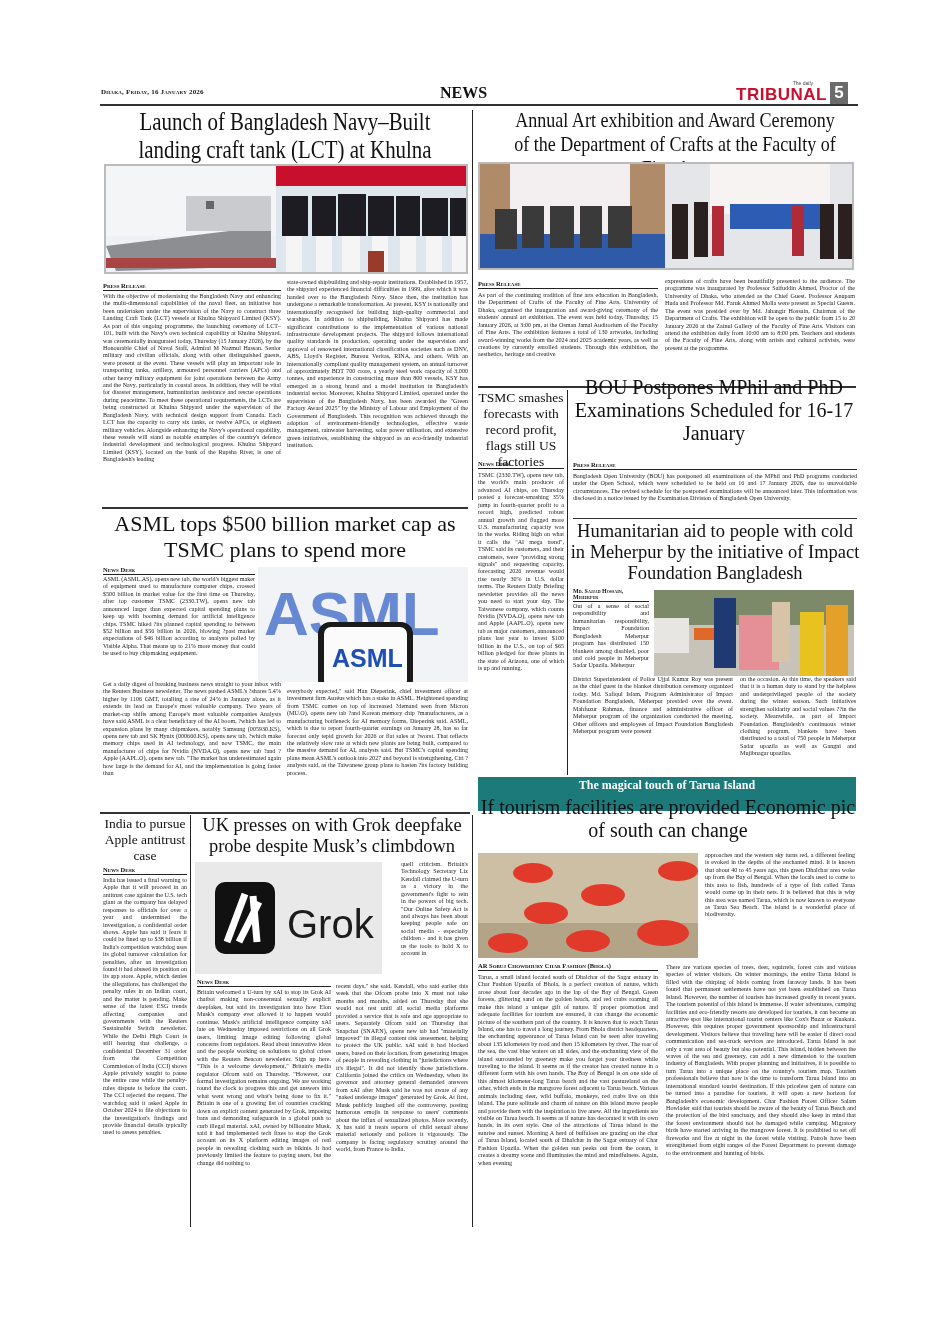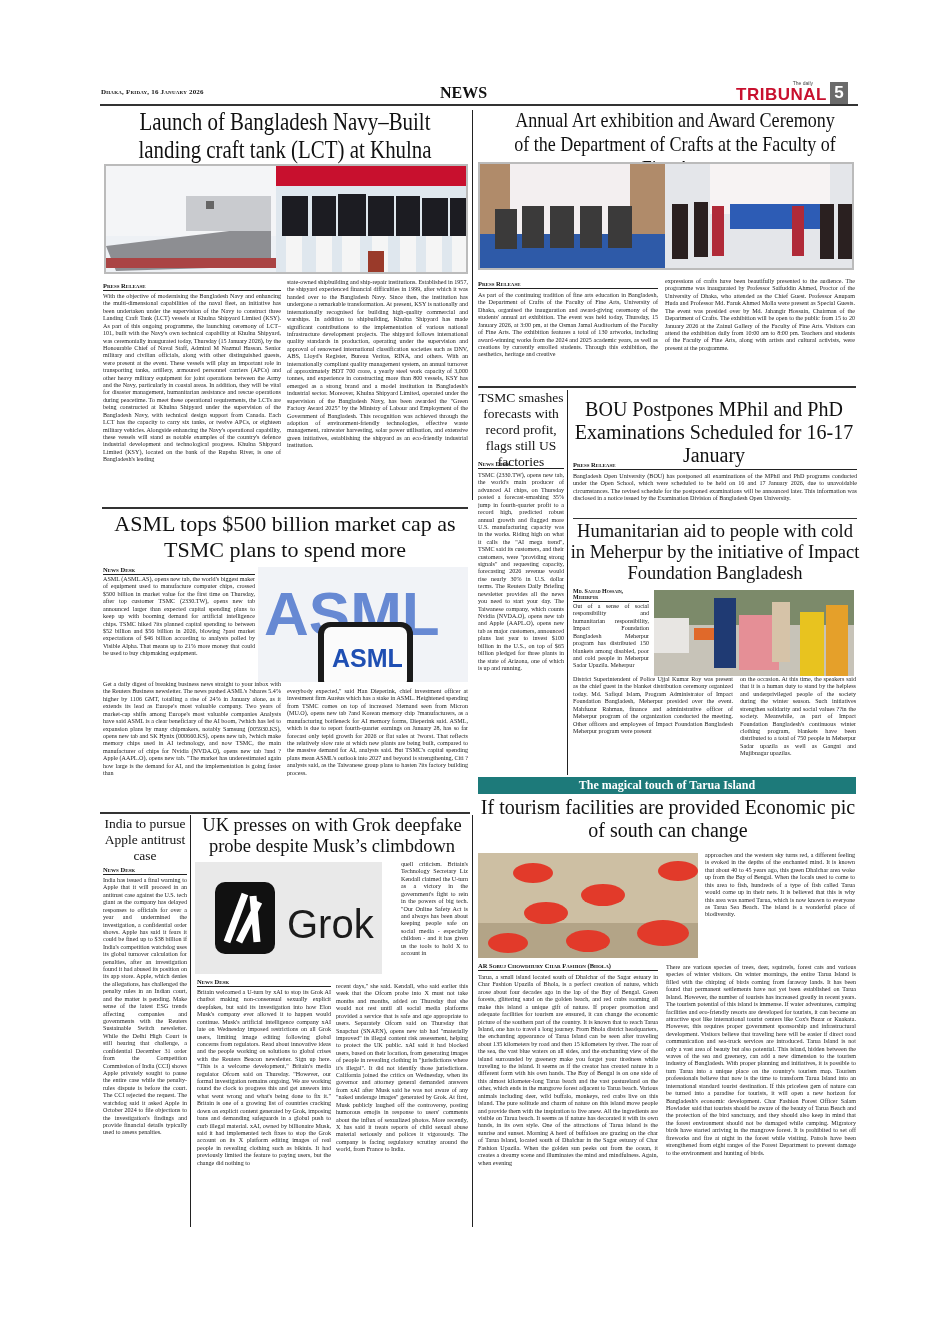--- a/index.html
+++ b/index.html
@@ -102,21 +102,21 @@
 <div class="abs byline" style="left:478px;top:280px;width:180px">Press Release</div>
 <div class="abs body" style="left:478px;top:292px;width:180px;height:92px;overflow:hidden">As part of the continuing tradition of fine arts education in Bangladesh, the Department of Crafts of the Faculty of Fine Arts, University of Dhaka, organised the inauguration and award-giving ceremony of the students' annual art exhibition. The event was held today, Thursday, 15 January 2026, at 3:00 pm, at the Osman Jamal Auditorium of the Faculty of Fine Arts. The exhibition features a total of 130 artworks, including award-winning works from the 2024 and 2025 academic years, as well as creations by currently enrolled students. Through this exhibition, the aesthetics, heritage and creative</div>
 <div class="abs body" style="left:665px;top:278px;width:190px;height:105px;overflow:hidden">expressions of crafts have been beautifully presented to the audience. The programme was inaugurated by Professor Saifuddin Ahmed, Proctor of the University of Dhaka, who attended as the Chief Guest. Professor Anupam Huda and Professor Md. Faruk Ahmed Molla were present as Special Guests. The event was presided over by Md. Jahangir Hossain, Chairman of the Department of Crafts. The exhibition will be open to the public from 15 to 20 January 2026 at the Zainul Gallery of the Faculty of Fine Arts. Visitors can attend the exhibition daily from 10:00 am to 8:00 pm. Teachers and students of the Faculty of Fine Arts, along with artists and cultural activists, were present at the programme.</div>
 <div class="abs rule" style="left:478px;top:386px;width:378px;height:1.5px"></div>
 
 <div class="abs headline" style="left:478px;top:390px;width:86px;font-size:13.5px;line-height:1.18">TSMC smashes forecasts with record profit, flags still US factories</div>
 <div class="abs byline" style="left:478px;top:460px;width:86px">News Desk</div>
 <div class="abs body" style="left:478px;top:472px;width:86px;height:300px;overflow:hidden">TSMC (2330.TW), opens new tab, the world's main producer of advanced AI chips, on Thursday posted a forecast-smashing 35% jump in fourth-quarter profit to a record high, predicted robust annual growth and flagged more U.S. manufacturing capacity was in the works. Riding high on what it calls the "AI mega trend", TSMC said its customers, and their customers, were "providing strong signals" and requesting capacity, forecasting 2026 revenue would rise nearly 30% in U.S. dollar terms. The Reuters Daily Briefing newsletter provides all the news you need to start your day. The Taiwanese company, which counts Nvidia (NVDA.O), opens new tab and Apple (AAPL.O), opens new tab as major customers, announced plans last year to invest $100 billion in the U.S., on top of $65 billion pledged for three plants in the state of Arizona, one of which is up and running.</div>
 <div class="abs vline" style="left:567px;top:390px;height:385px"></div>
 
-<div class="abs headline" style="left:572px;top:398px;width:284px;font-size:20px;line-height:1.16">BOU Postpones MPhil and PhD Examinations Scheduled for 16-17 January</div>
+<div class="abs headline" style="left:572px;top:376px;width:284px;font-size:20px;line-height:1.16">BOU Postpones MPhil and PhD Examinations Scheduled for 16-17 January</div>
 <div class="abs byline" style="left:573px;top:461px;width:284px">Press Release</div>
 <div class="abs body" style="left:573px;top:473px;width:284px;height:40px;overflow:hidden">Bangladesh Open University (BOU) has postponed all examinations of the MPhil and PhD programs conducted under the Open School, which were scheduled to be held on 16 and 17 January 2026, due to unavoidable circumstances. The revised schedule for the postponed examinations will be announced later. This information was disclosed in a notice issued by the Examination Division of Bangladesh Open University.</div>
 <div class="abs rule" style="left:573px;top:518px;width:284px;height:1px"></div>
 
 <div class="abs headline" style="left:570px;top:521px;width:290px;font-size:18.5px;line-height:1.14">Humanitarian aid to people with cold in Meherpur by the initiative of Impact Foundation Bangladesh</div>
 <div class="abs byline" style="left:573px;top:588px;width:76px;font-size:6px">Md. Sajjad Hossain, Meherpur</div>
 <div class="abs body" style="left:573px;top,600px;top:603px;width:76px;height:72px;overflow:hidden">Out of a sense of social responsibility and humanitarian responsibility, Impact Foundation Bangladesh Meherpur program has distributed 150 blankets among disabled, poor and cold people in Meherpur Sadar Upazila. Meherpur</div>
 <div class="abs photo" style="left:654px;top:590px;width:200px;height:86px">
   <svg width="200" height="86" viewBox="0 0 200 86">
     <rect width="200" height="86" fill="#c7c3b8"></rect>
@@ -163,21 +163,21 @@
     <path d="M32 80 L50 32 M44 80 L64 40 M58 34 L62 80" stroke="#fff" stroke-width="7" fill="none"></path>
     <text x="92" y="76" font-family="Liberation Sans, sans-serif" font-size="40" fill="#1c1c1c">Grok</text>
   </svg>
 </div>
 <div class="abs body" style="left:401px;top:861px;width:67px;height:112px;overflow:hidden">quell criticism. Britain's Technology Secretary Liz Kendall claimed the U-turn as a victory in the government's fight to rein in the powers of big tech. "Our Online Safety Act is and always has been about keeping people safe on social media - especially children - and it has given us the tools to hold X to account in</div>
 <div class="abs byline" style="left:197px;top:978px;width:134px">News Desk</div>
 <div class="abs body" style="left:197px;top:989px;width:134px;height:237px;overflow:hidden">Britain welcomed a U-turn by xAI to stop its Grok AI chatbot making non-consensual sexually explicit deepfakes, but said its investigation into how Elon Musk's company ever allowed it to happen would continue. Musk's artificial intelligence company xAI late on Wednesday imposed restrictions on all Grok users, limiting image editing following global concerns from regulators. Read about innovative ideas and the people working on solutions to global crises with the Reuters Beacon newsletter. Sign up here. "This is a welcome development," Britain's media regulator Ofcom said on Thursday. "However, our formal investigation remains ongoing. We are working round the clock to progress this and get answers into what went wrong and what's being done to fix it." Britain is one of a growing list of countries cracking down on explicit content generated by Grok, imposing bans and demanding safeguards in a global push to curb illegal material. xAI, owned by billionaire Musk, said it had implemented tech fixes to stop the Grok account on its X platform editing images of real people in revealing clothing such as bikinis. It had previously limited the feature to paying users, but the change did nothing to</div>
 <div class="abs body" style="left:336px;top:983px;width:132px;height:243px;overflow:hidden">recent days," she said. Kendall, who said earlier this week that the Ofcom probe into X must not take months and months, added on Thursday that she would not rest until all social media platforms provided a service that is safe and age appropriate to users. Separately Ofcom said on Thursday that Snapchat (SNAP.N), opens new tab had "materially improved" its illegal content risk assessment, helping to protect the UK public. xAI said it had blocked users, based on their location, from generating images of people in revealing clothing in "jurisdictions where it's illegal". It did not identify those jurisdictions. California joined the critics on Wednesday, when its governor and attorney general demanded answers from xAI after Musk said he was not aware of any "naked underage images" generated by Grok. At first, Musk publicly laughed off the controversy, posting humorous emojis in response to users' comments about the influx of sexualized photos. More recently, X has said it treats reports of child sexual abuse material seriously and polices it vigorously. The company is facing regulatory scrutiny around the world, from France to India.</div>
 <div class="abs vline" style="left:472px;top:815px;height:412px"></div>
 
-<div class="abs teal-band" style="left:478px;top:777px;width:378px;height:17px">The magical touch of Tarua Island</div>
+<div class="abs teal-band" style="left:478px;top:777px;width:378px;height:34px">The magical touch of Tarua Island</div>
 <div class="abs headline" style="left:476px;top:796px;width:384px;font-size:20px;line-height:1.14">If tourism facilities are provided Economic pic of south can change</div>
 <div class="abs photo" style="left:478px;top:853px;width:220px;height:105px">
   <svg width="220" height="105" viewBox="0 0 220 105">
     <rect width="220" height="105" fill="#cdbfa3"></rect>
     <rect y="70" width="220" height="35" fill="#b3a487"></rect>
     <g fill="#e23a2a">
       <ellipse cx="55" cy="20" rx="20" ry="10"></ellipse>
         <ellipse cx="200" cy="18" rx="20" ry="10"></ellipse>
       <ellipse cx="125" cy="42" rx="22" ry="11"></ellipse>
         <ellipse cx="68" cy="60" rx="22" ry="11"></ellipse>

